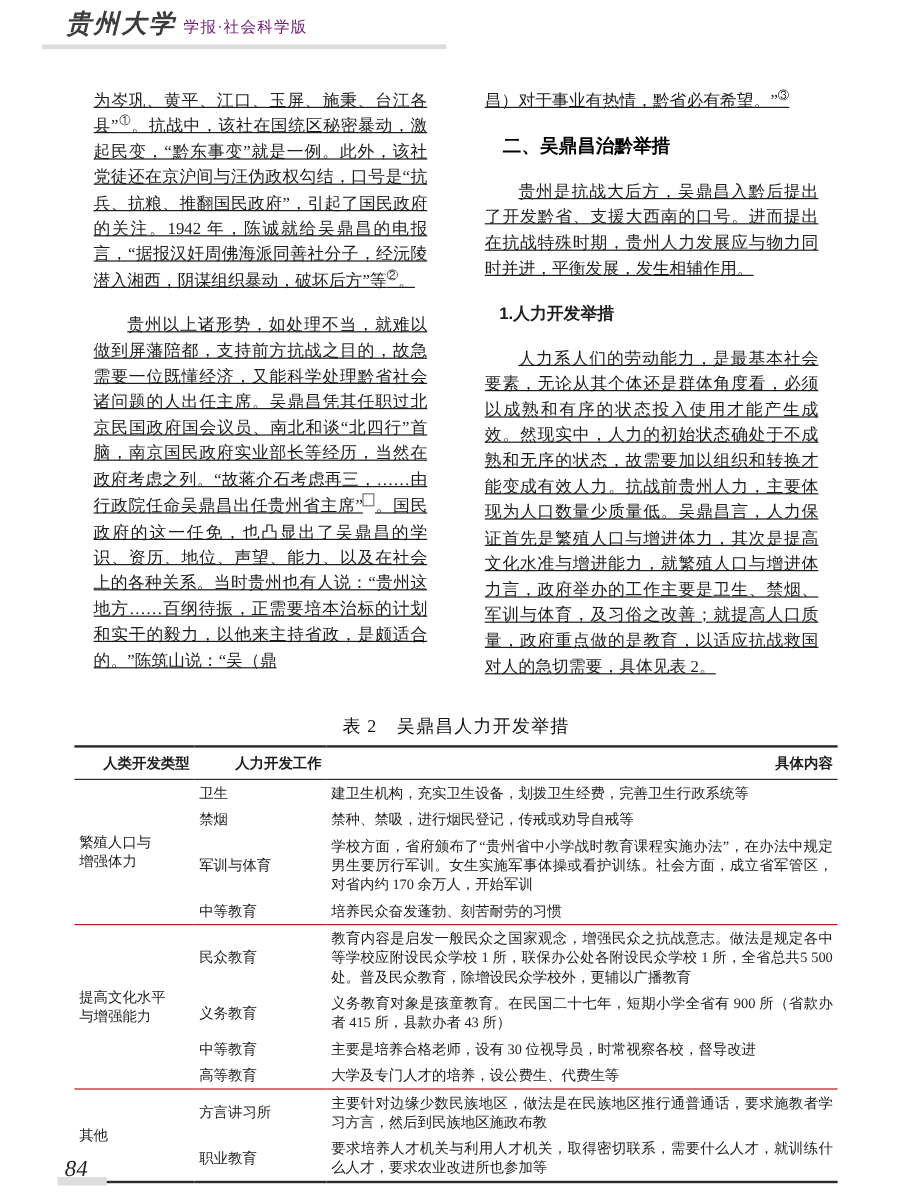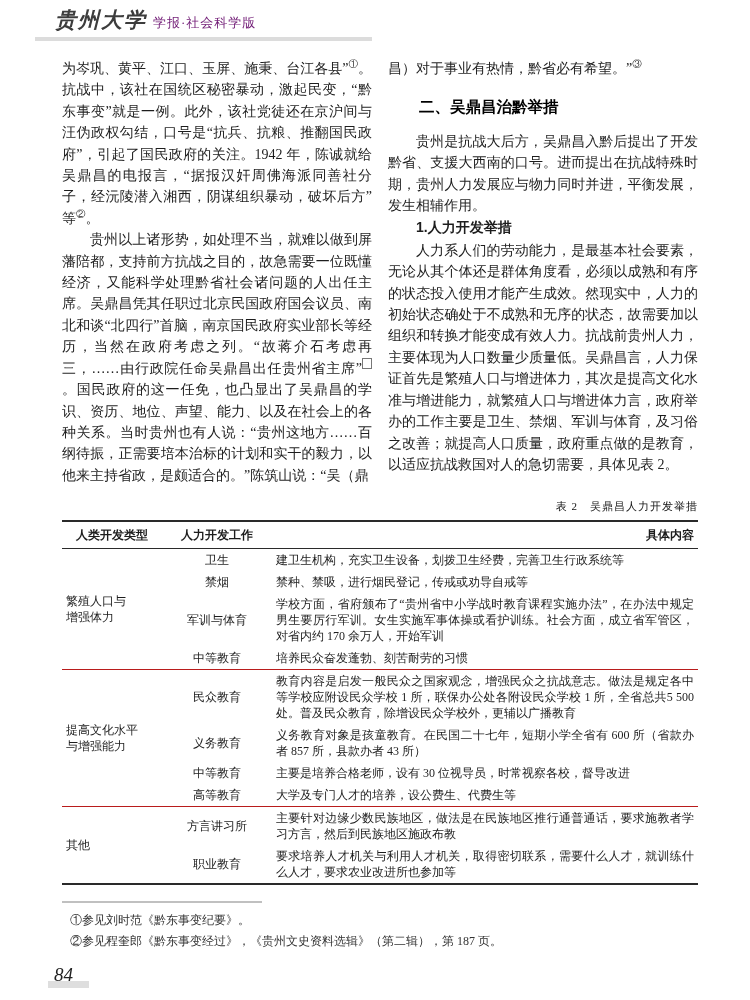--- a/index.html
+++ b/index.html
@@ -17,54 +17,54 @@
     font-style:italic;font-weight:bold;font-size:21px;color:#3c3c3c;
     letter-spacing:2px;
     margin-left:20px;
   }
   .jsub{font-size:13px;color:#701a75;margin-left:6px;letter-spacing:1px;}
   .jrule{height:4px;background:#dcdcdc;margin-top:3px;}
   
   .content{position:absolute;left:62px;top:58px;width:636px;}
   .cols{display:flex;gap:16px;}
   .col{width:310px;font-size:14px;line-height:21.4px;text-align:justify;}
-  .col p{margin:0;}
+  .col p{margin:16px;text-decoration:underline;}
   .indent{text-indent:2em;}
   h2.sec{
     font-family:"Liberation Sans","DejaVu Sans",sans-serif;
     font-size:15.5px;font-weight:bold;color:#000;
     margin:17px 0 13px;text-indent:2em;
   }
   .subhead{
     font-family:"Liberation Sans","DejaVu Sans",sans-serif;
     font-weight:bold;font-size:14px;text-indent:2em;margin:1px 0;
   }
   sup{font-size:9.5px;line-height:0;}
   .boxmark{
     display:inline-block;width:8px;height:9px;
     border:1px solid #777;vertical-align:4px;line-height:0;
   }
   
   .tbl-title{
-    text-align:right;font-size:11px;color:#111;
+    text-align:center;font-size:15px;color:#111;
     margin:13px 0 6px;letter-spacing:1px;
   }
   table.paper{
     width:100%;border-collapse:collapse;
     border-top:2px solid #2a2a2a;border-bottom:2px solid #2a2a2a;
     font-size:12px;line-height:16px;
   }
   table.paper th{
     font-weight:bold;padding:5px 4px;border-bottom:1.5px solid #2a2a2a;
-    text-align:center;
+    text-align:right;
   }
   table.paper th.c{text-align:right;}
   table.paper td{padding:3px 4px;vertical-align:middle;}
   td.cat{width:92px;white-space:pre-line;padding-left:6px;}
-  td.work{width:102px;text-align:center;}
+  td.work{width:102px;}
   td.detail{text-align:justify;}
   tr.group-start td{border-top:1px solid #b91c1c;}
   
   .bottom{margin-top:13px;}
   .fnarea{margin-top:16px;}
   .fnrule{width:200px;border-top:2px solid #c0c0c0;margin-bottom:7px;}
   .fnlist{font-size:12px;line-height:20.5px;color:#333;padding-left:8px;}
   .pageno{
     position:absolute;left:48px;bottom:12px;
     font-style:italic;font-size:19px;color:#222;
@@ -127,21 +127,21 @@
             <td class="detail">培养民众奋发蓬勃、刻苦耐劳的习惯</td>
           </tr>
           <tr class="group-start">
             <td class="cat" rowspan="4">提高文化水平
 与增强能力</td>
             <td class="work">民众教育</td>
             <td class="detail">教育内容是启发一般民众之国家观念，增强民众之抗战意志。做法是规定各中等学校应附设民众学校 1 所，联保办公处各附设民众学校 1 所，全省总共5 500处。普及民众教育，除增设民众学校外，更辅以广播教育</td>
           </tr>
           <tr>
             <td class="work">义务教育</td>
-            <td class="detail">义务教育对象是孩童教育。在民国二十七年，短期小学全省有 600 所（省款办者 857 所，县款办者 43 所）</td>
+            <td class="detail">义务教育对象是孩童教育。在民国二十七年，短期小学全省有 900 所（省款办者 415 所，县款办者 43 所）</td>
           </tr>
           <tr>
             <td class="work">中等教育</td>
             <td class="detail">主要是培养合格老师，设有 30 位视导员，时常视察各校，督导改进</td>
           </tr>
           <tr>
             <td class="work">高等教育</td>
             <td class="detail">大学及专门人才的培养，设公费生、代费生等</td>
           </tr>
           <tr class="group-start">

